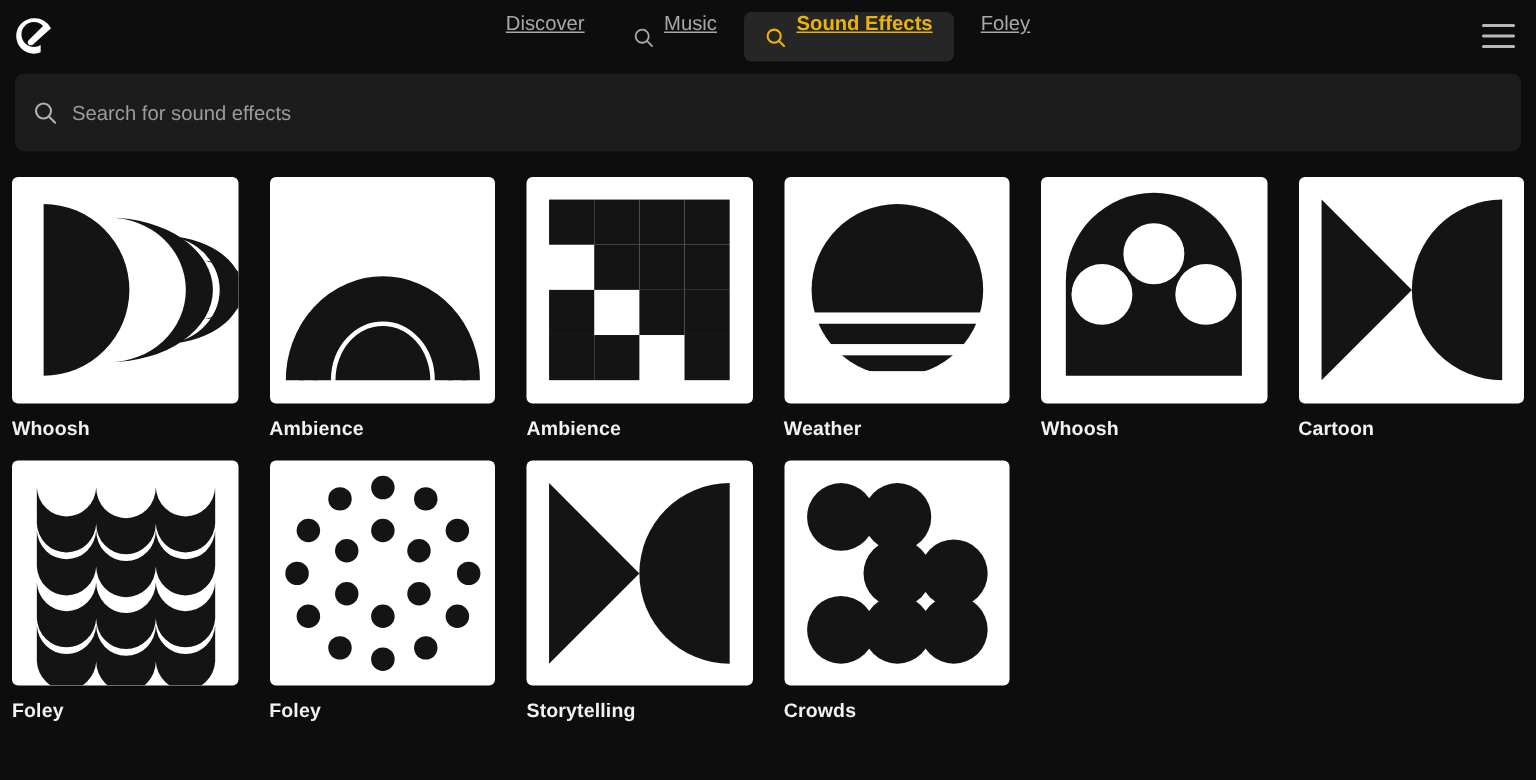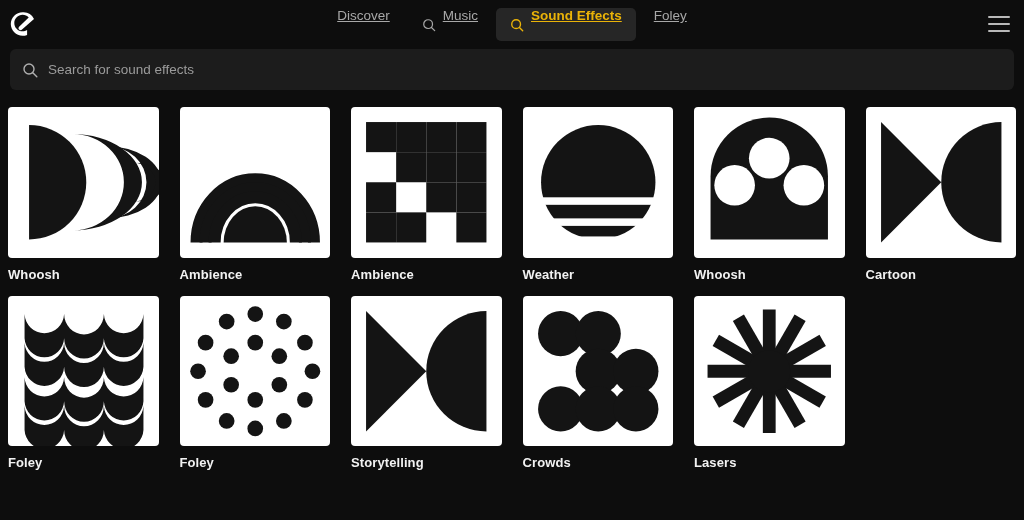--- a/index.html
+++ b/index.html
@@ -60,21 +60,21 @@
   .hamburger span {
     display: block;
     height: 2px;
     background: #b9b9b9;
     border-radius: 1px;
   }
 
   
   .searchwrap { padding: 0 10px; }
   .searchbar {
-    height: 41px;
+    height: 52px;
     background: #1c1c1c;
     border-radius: 6px;
     display: flex;
     align-items: center;
     gap: 10px;
     padding: 0 12px;
   }
   .searchbar input {
     flex: 1;
     background: transparent;
@@ -340,36 +340,14 @@
           <circle cx="75" cy="50" r="15"></circle>
           <circle cx="25" cy="75" r="15"></circle>
           <circle cx="50" cy="75" r="15"></circle>
           <circle cx="75" cy="75" r="15"></circle>
         </g>
       </svg>
     </div>
     <div class="tile-label">Crowds</div>
   </div>
 
-  <div class="tile">
-    <div class="tile-art">
-      <svg viewBox="0 0 100 100" xmlns="http://www.w3.org/2000/svg">
-        <g stroke="#141414" stroke-width="8.5" stroke-linecap="butt">
-          <line x1="50" y1="50" x2="50" y2="9"></line>
-          <line x1="50" y1="50" x2="70.5" y2="14.5"></line>
-          <line x1="50" y1="50" x2="85.5" y2="29.5"></line>
-          <line x1="50" y1="50" x2="91" y2="50"></line>
-          <line x1="50" y1="50" x2="85.5" y2="70.5"></line>
-          <line x1="50" y1="50" x2="70.5" y2="85.5"></line>
-          <line x1="50" y1="50" x2="50" y2="91"></line>
-          <line x1="50" y1="50" x2="29.5" y2="85.5"></line>
-          <line x1="50" y1="50" x2="14.5" y2="70.5"></line>
-          <line x1="50" y1="50" x2="9" y2="50"></line>
-          <line x1="50" y1="50" x2="14.5" y2="29.5"></line>
-          <line x1="50" y1="50" x2="29.5" y2="14.5"></line>
-        </g>
-        <circle cx="50" cy="50" r="14" fill="#141414"></circle>
-      </svg>
-    </div>
-    <div class="tile-label">Lasers</div>
-  </div>
 
 </div>
 
 </body></html>

